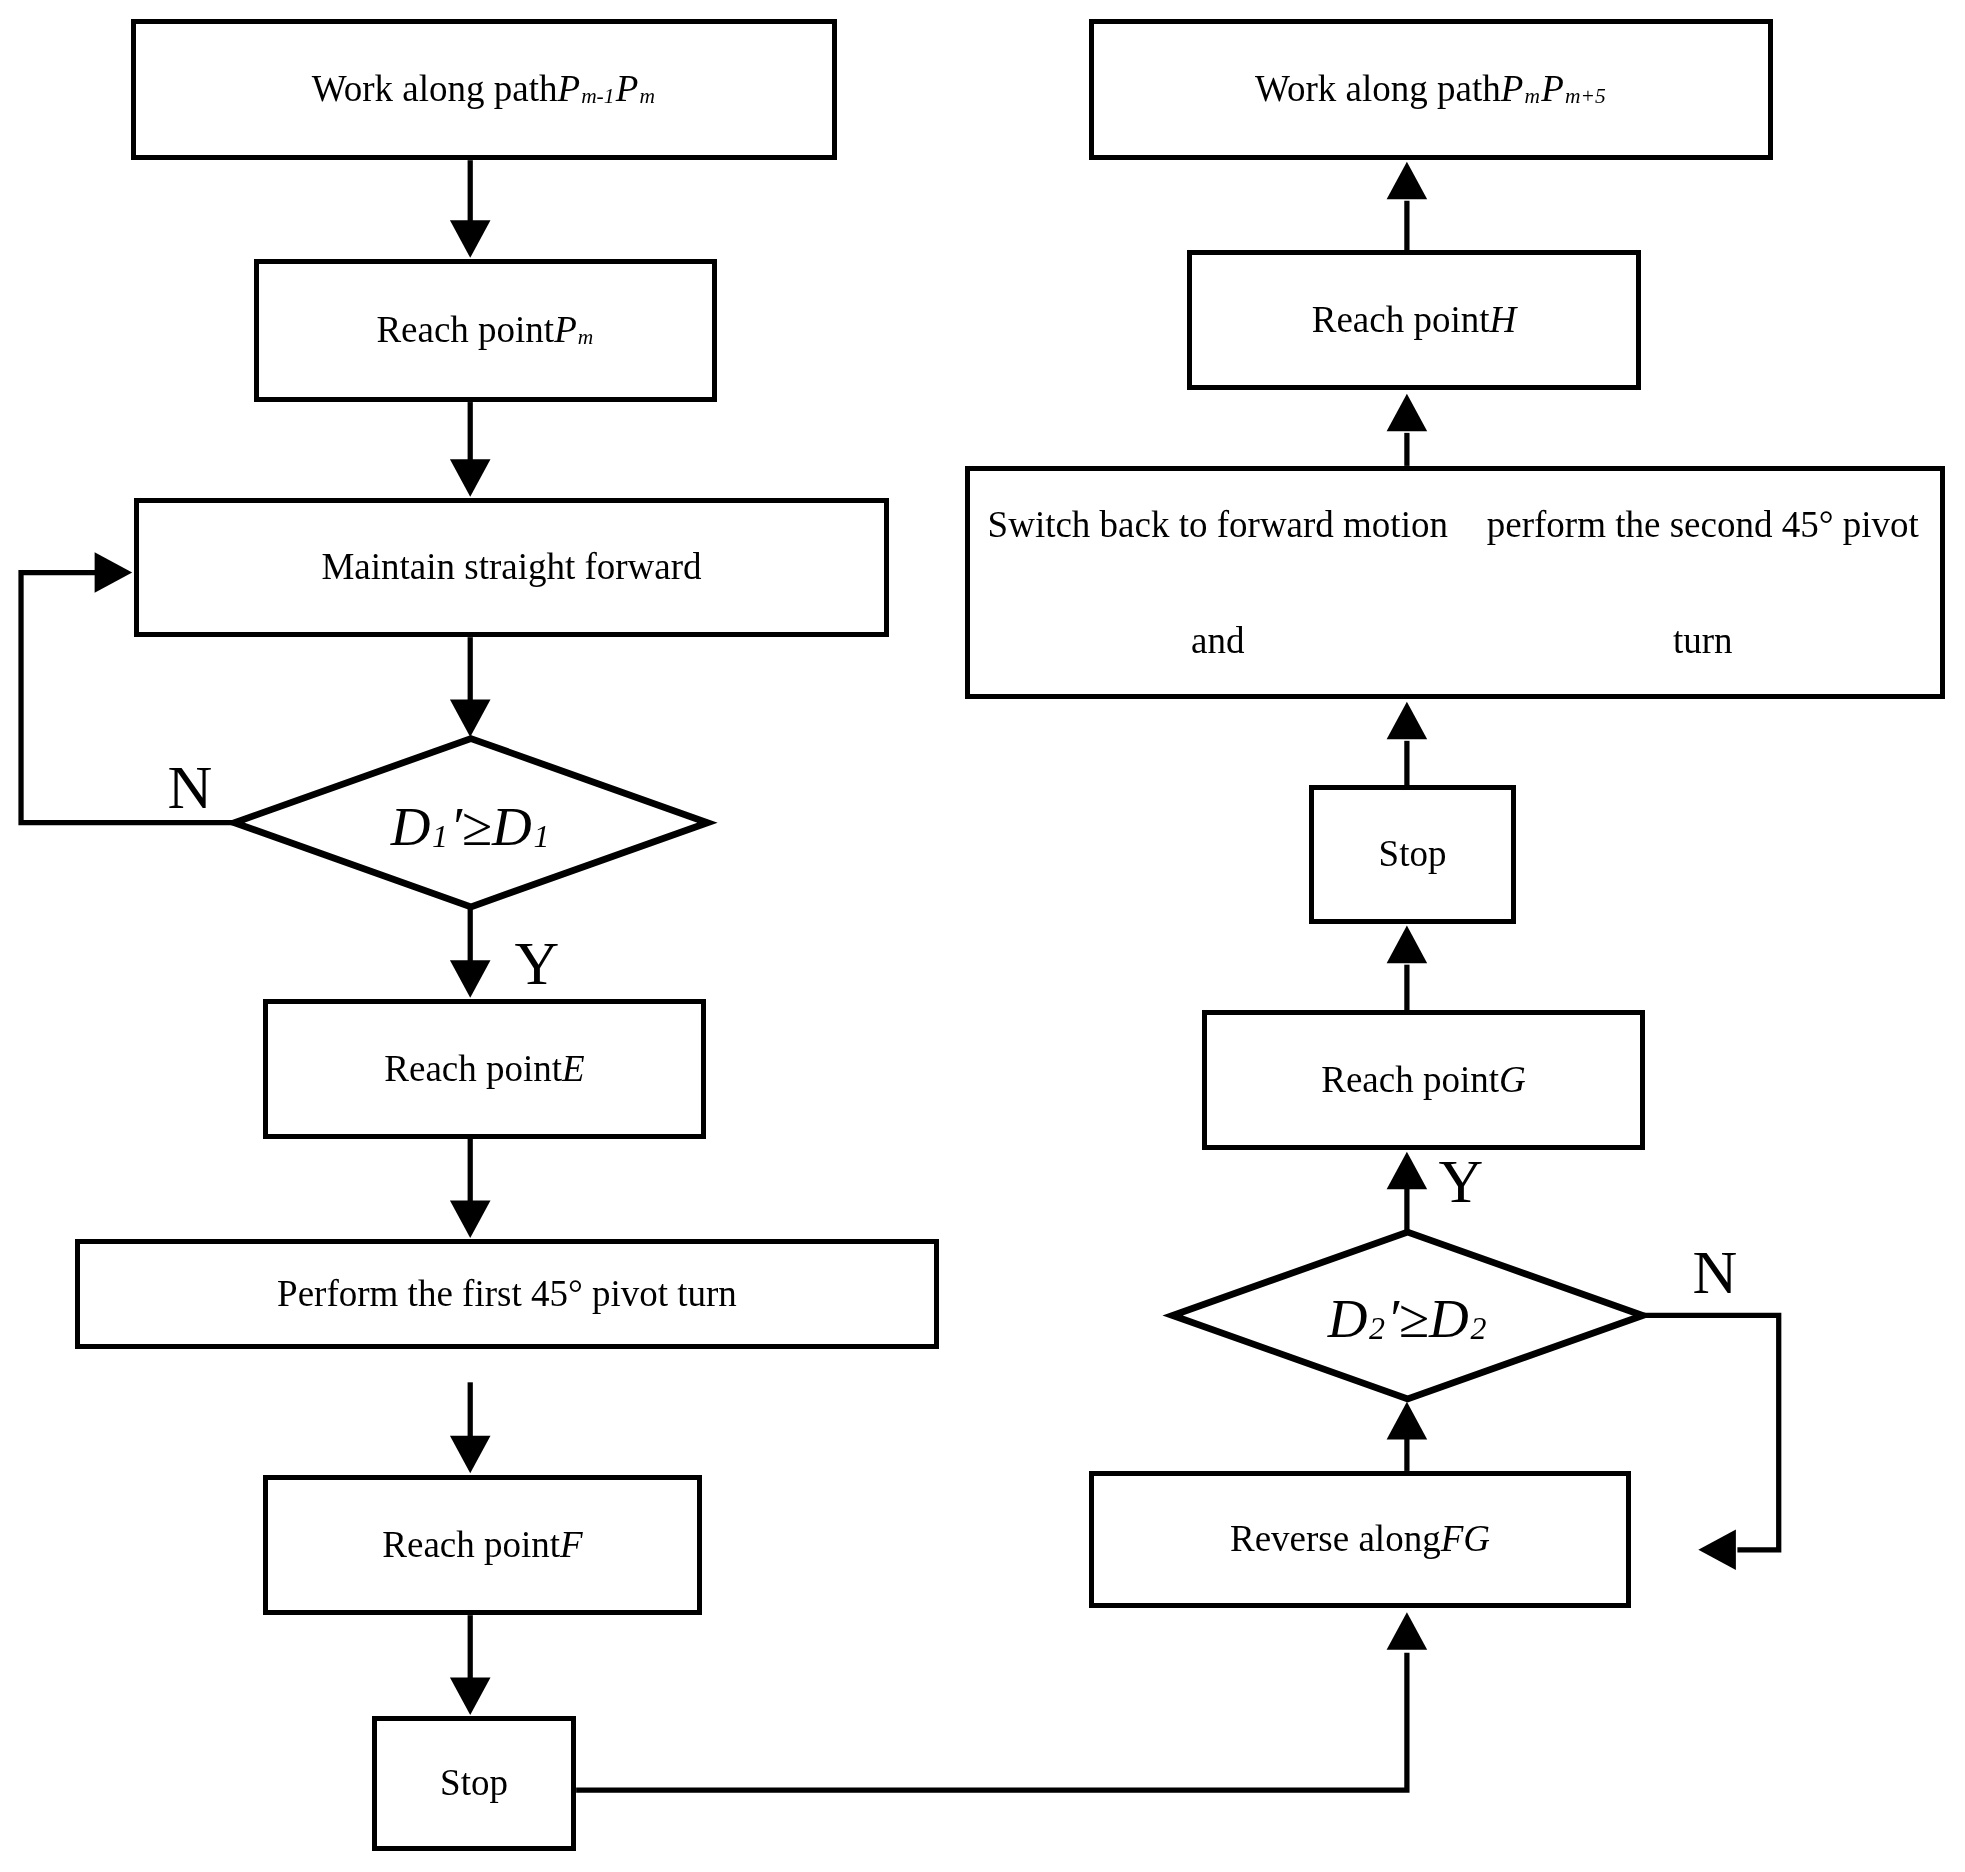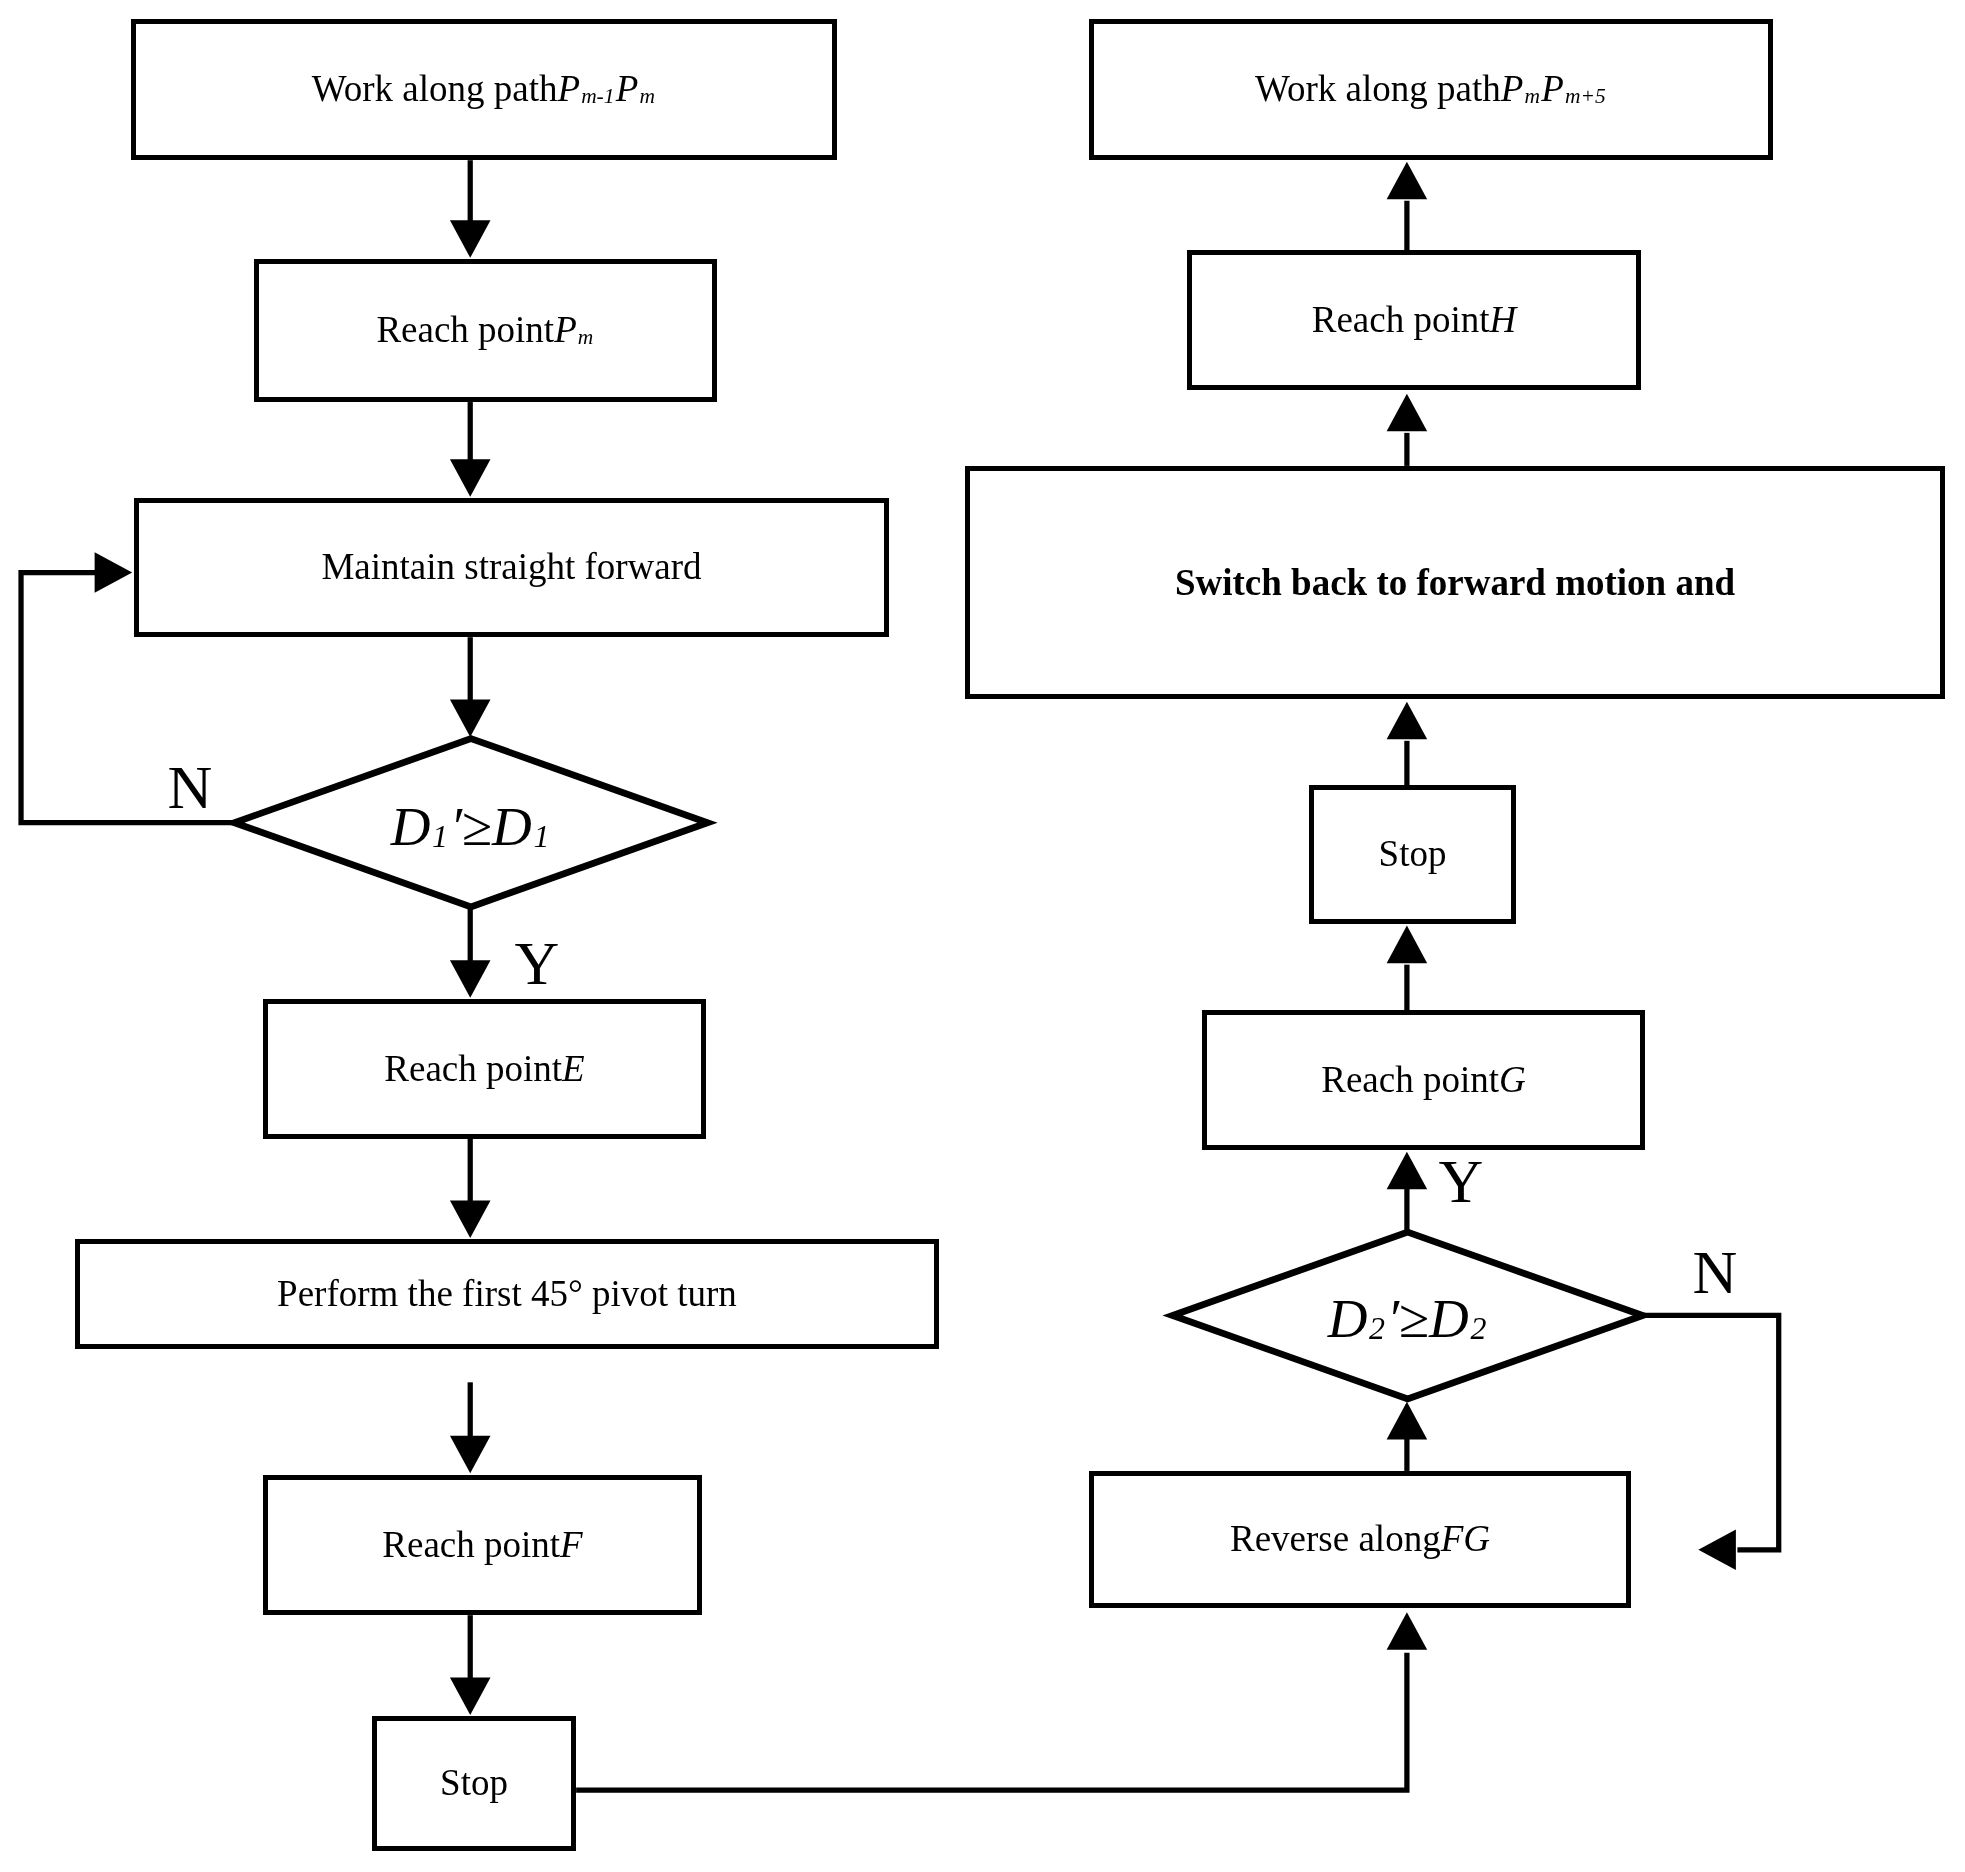--- a/index.html
+++ b/index.html
@@ -35,21 +35,20 @@
     justify-content: center;
     text-align: center;
     font-size: 37px;
     line-height: 1.2;
     z-index: 2;
     white-space: nowrap;
   }
   .box.multiline {
     line-height: 116px;
     white-space: normal;
-    font-weight: bold;
   }
   .dtext {
     position: absolute;
     display: flex;
     align-items: center;
     justify-content: center;
     text-align: center;
     font-size: 55px;
     z-index: 3;
     white-space: nowrap;
@@ -182,20 +181,21 @@
       <span class="it">G</span>
     </div>
 
   <div class="box" style="left:1309px; top:785px; width:207px; height:139px;">
       <span>Stop</span>
     </div>
 
   <div class="box multiline" style="left:965px; top:466px; width:980px; height:233px;">
       <span>Switch back to forward motion and</span>
       <br>
+      <span>perform the second 45° pivot turn</span>
     </div>
 
   <div class="box" style="left:1187px; top:250px; width:454px; height:140px;">
       <span>Reach point </span>
       <span class="it">H</span>
     </div>
 
   <div class="box" style="left:1089px; top:19px; width:684px; height:141px;">
       <span>Work along path </span>
       <span class="it">P</span>

